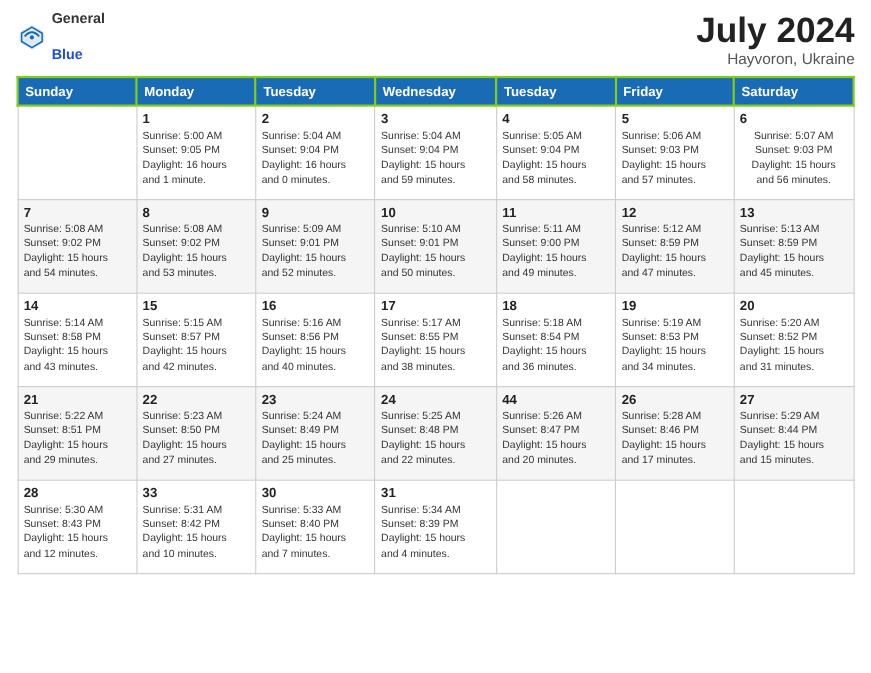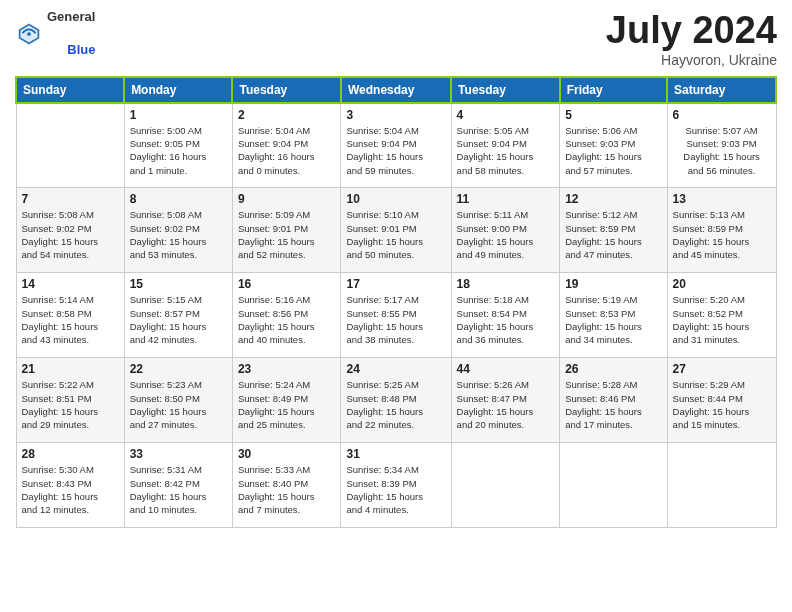--- a/index.html
+++ b/index.html
@@ -22,42 +22,41 @@
     }
     .logo {
       display: flex;
       align-items: center;
       gap: 4px;
     }
     .logo-text {
       display: flex;
       flex-direction: column;
       line-height: 1.1;
-      text-align: right;
     }
     .logo-general {
       font-size: 13px;
       font-weight: bold;
       color: #333;
     }
     .logo-blue {
       font-size: 13px;
       font-weight: bold;
       color: #1d4ed8;
       margin-top: 19px;
     }
     .logo-icon {
       width: 28px;
       height: 28px;
     }
     .title-section {
       text-align: right;
     }
     .month-year {
-      font-size: 38px;
+      font-size: 32px;
       font-weight: bold;
       color: #222;
       line-height: 1.1;
     }
     .location {
       font-size: 14px;
       color: #555;
     }
     .calendar {
       width: 100%;

